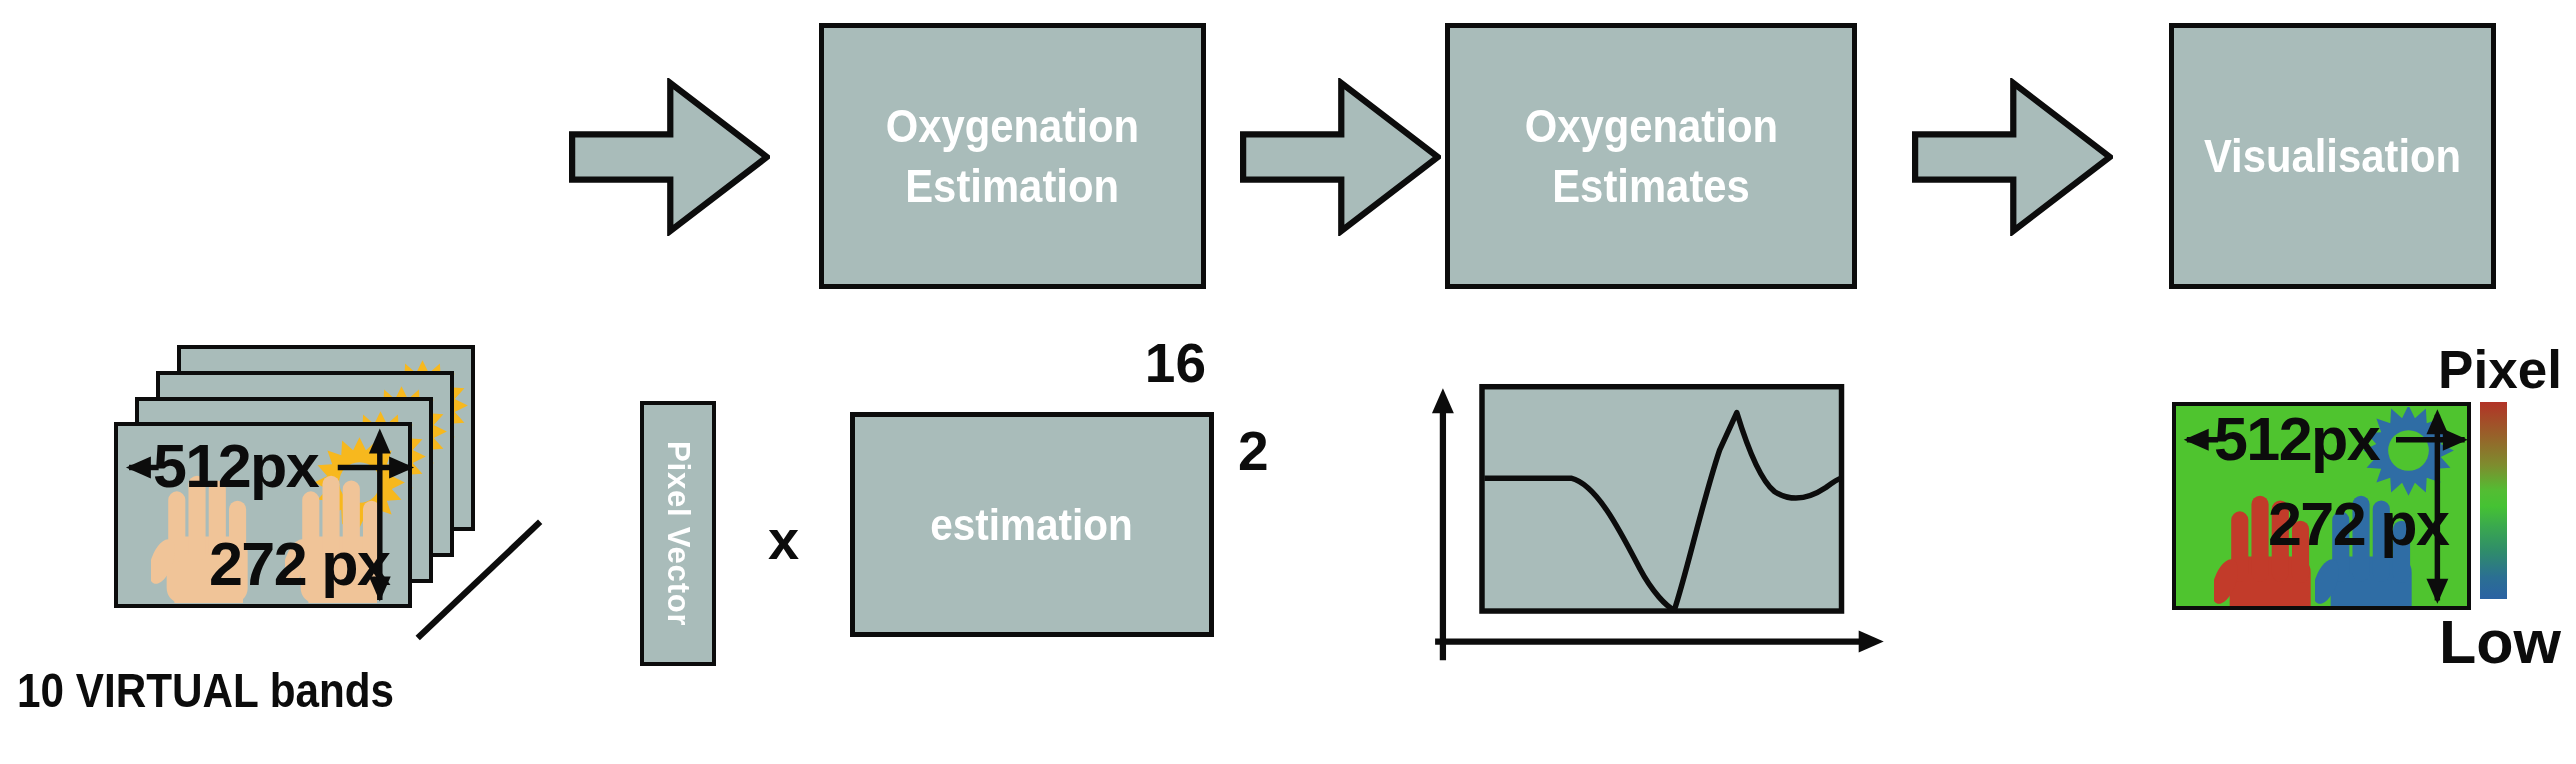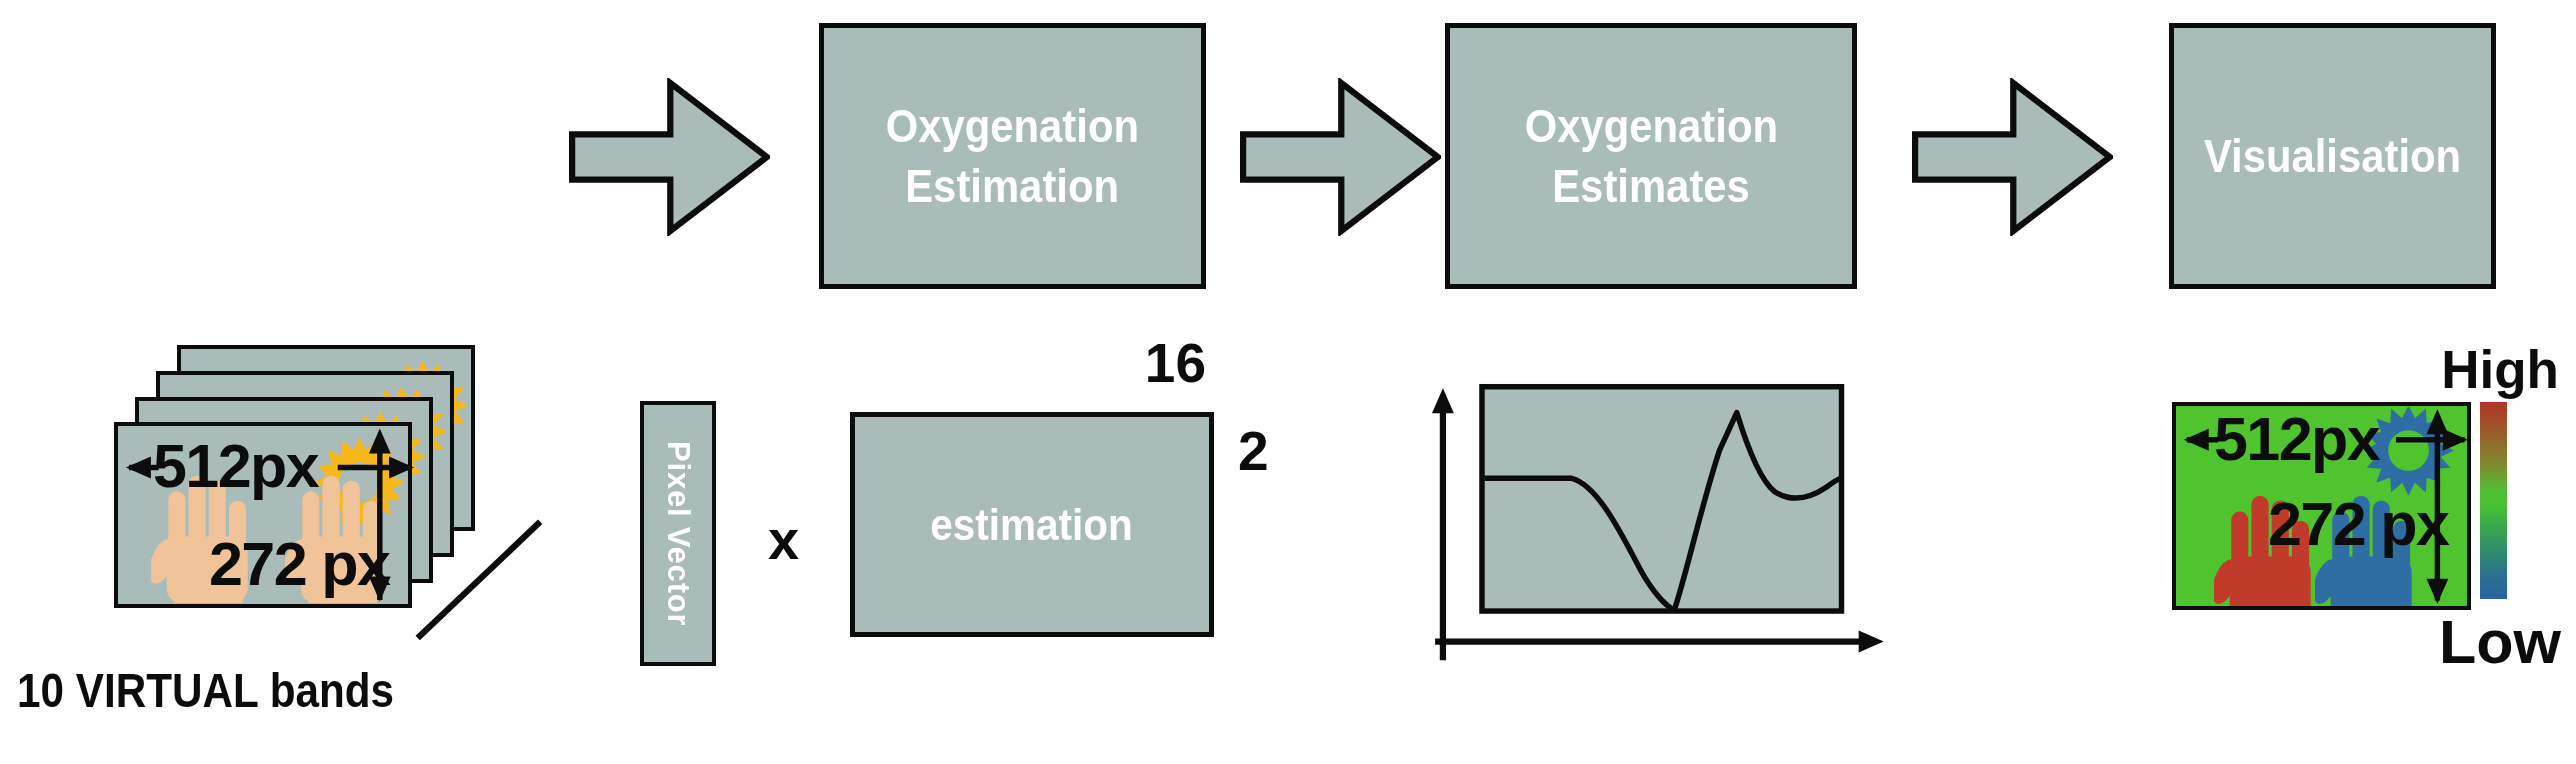--- a/index.html
+++ b/index.html
@@ -188,17 +188,17 @@
       <line x1="4" y1="42" x2="44" y2="42" stroke="#0c0c0c" stroke-width="7"></line>
       <polygon points="0,42 32,28 32,56" fill="#0c0c0c"></polygon>
       <line x1="272" y1="42" x2="360" y2="42" stroke="#0c0c0c" stroke-width="7"></line>
       <polygon points="364,42 332,28 332,56" fill="#0c0c0c"></polygon>
     </svg>
     <div class="dim-label" style="left:37px;top:1.6px;">512px</div>
     <div class="dim-label" style="left:91px;top:87px;">272 px</div>
   </div>
 
   <div class="colorbar"></div>
-  <div class="scale-high">High</div>
+  <div class="scale-high">Pixel</div>
   <div class="scale-low">Low</div>
 
 </div>
 
 
 </body></html>

